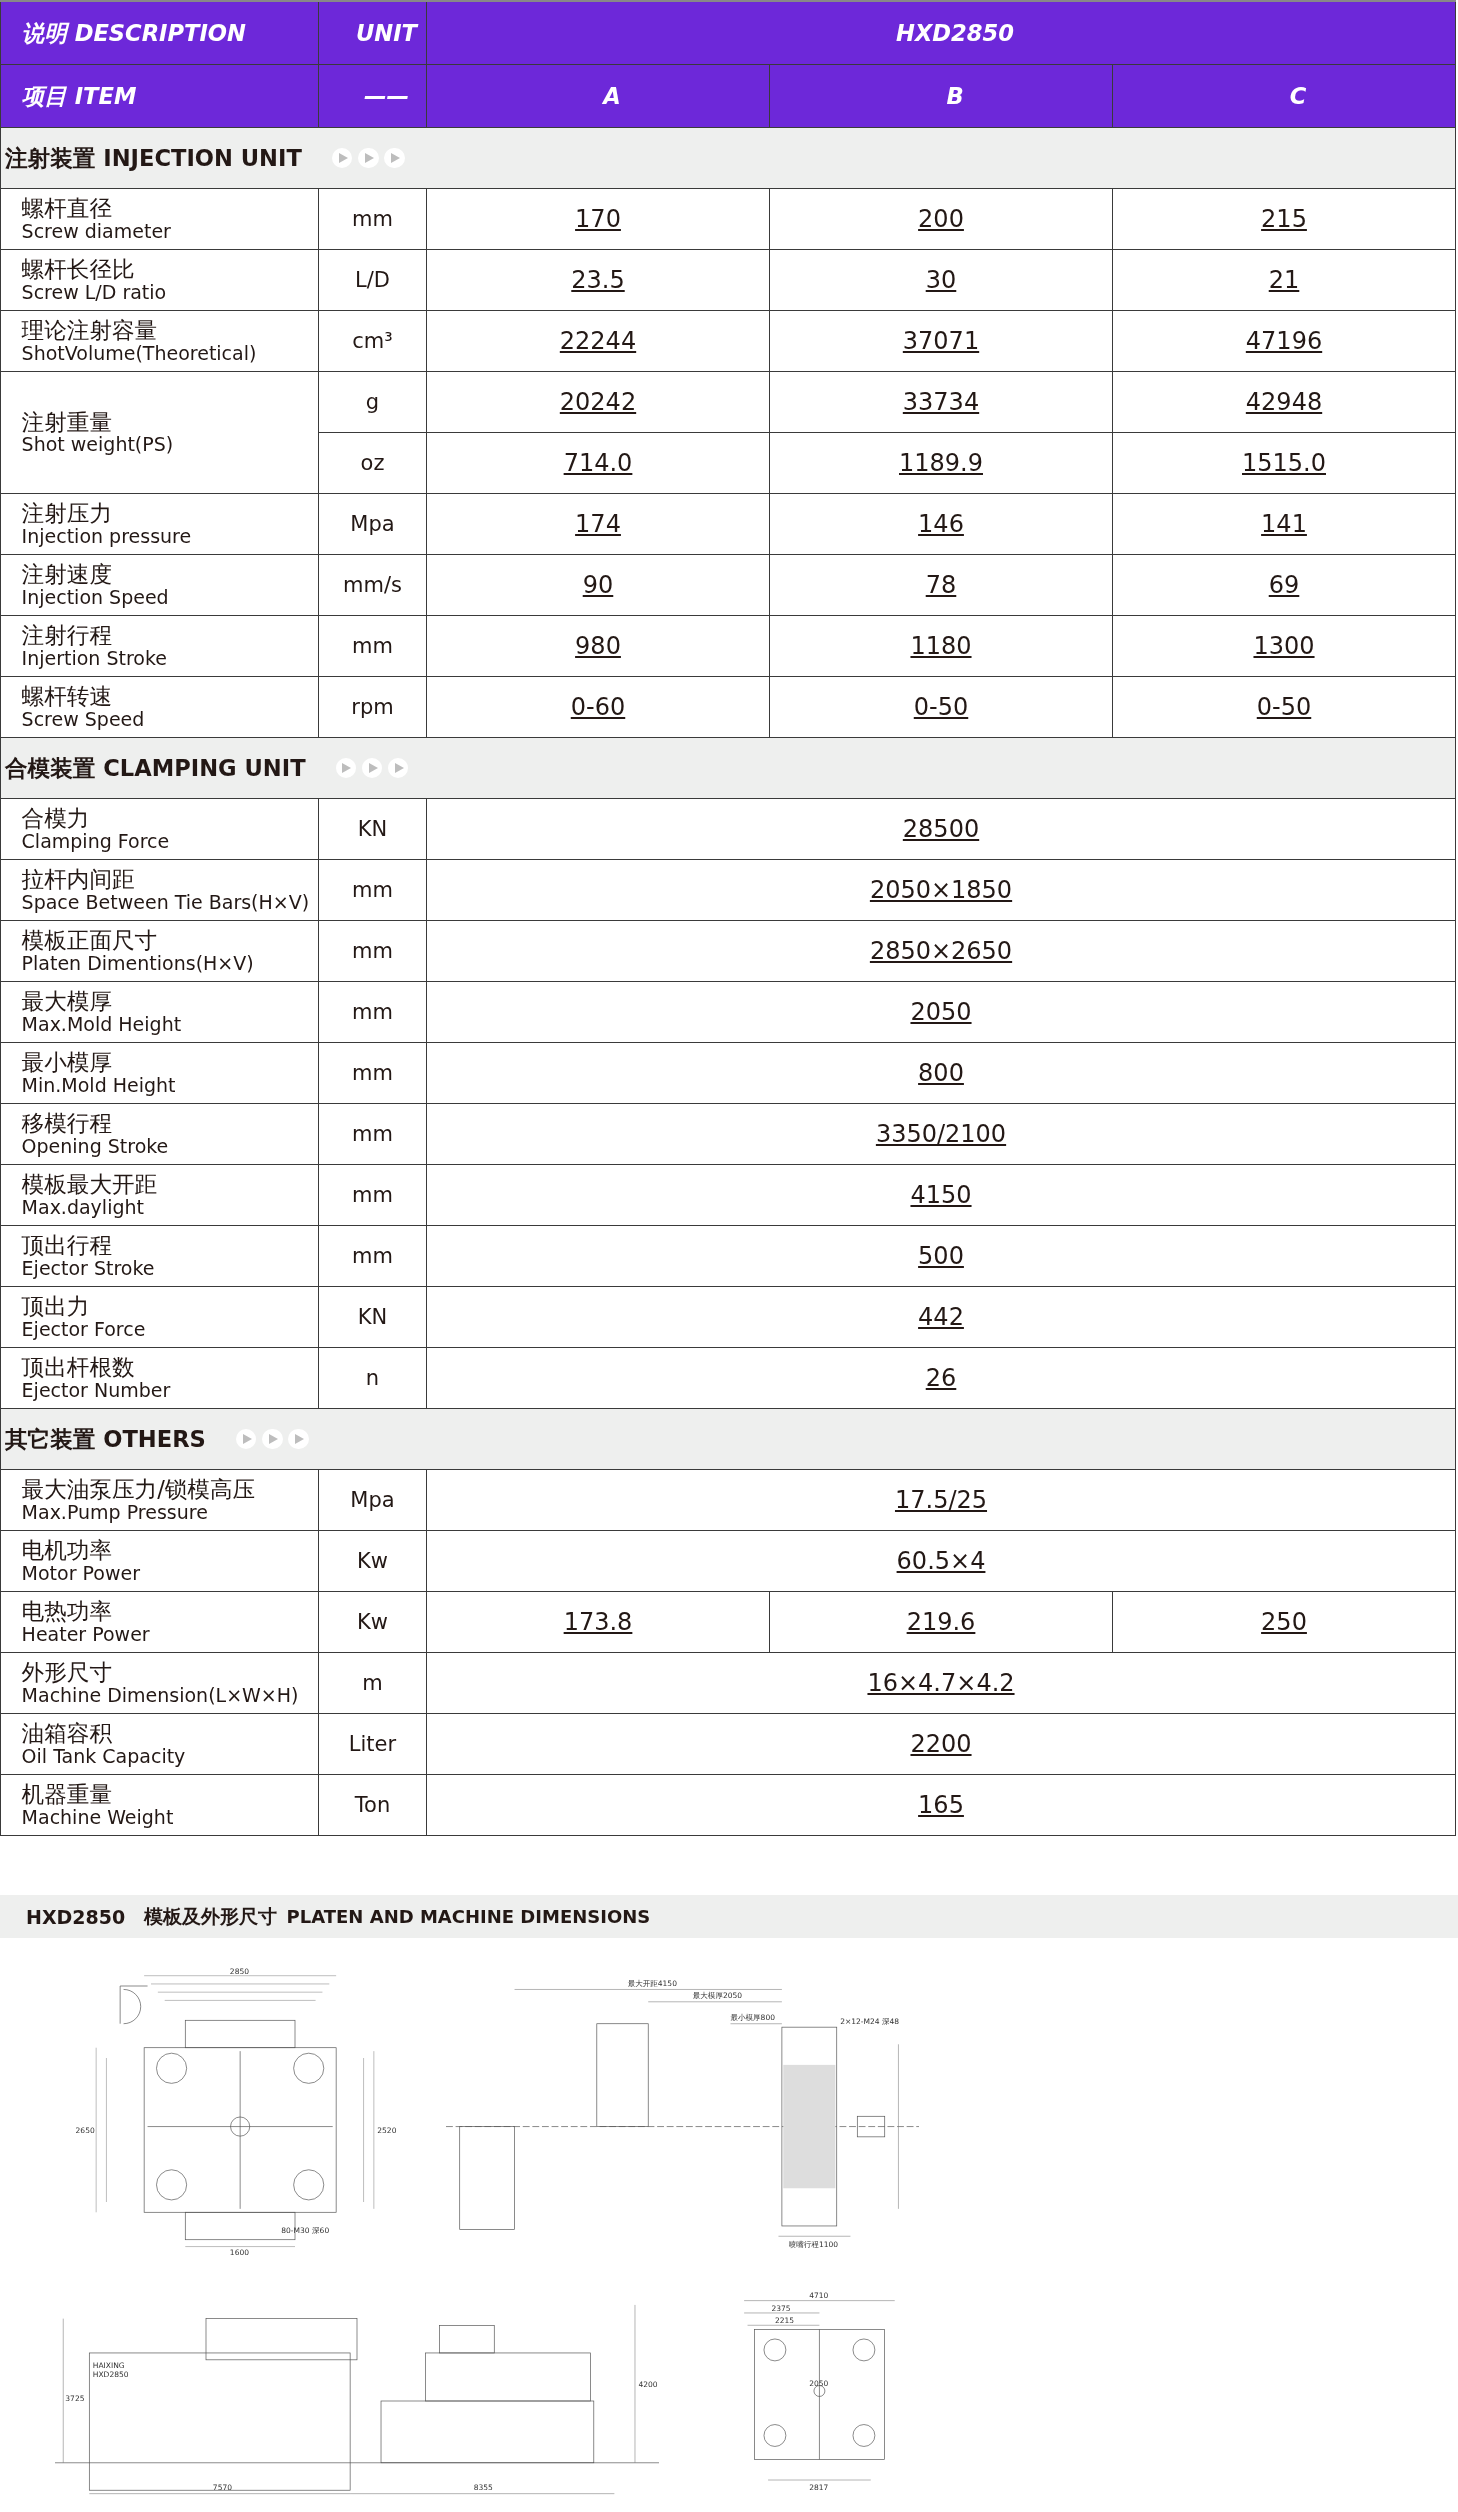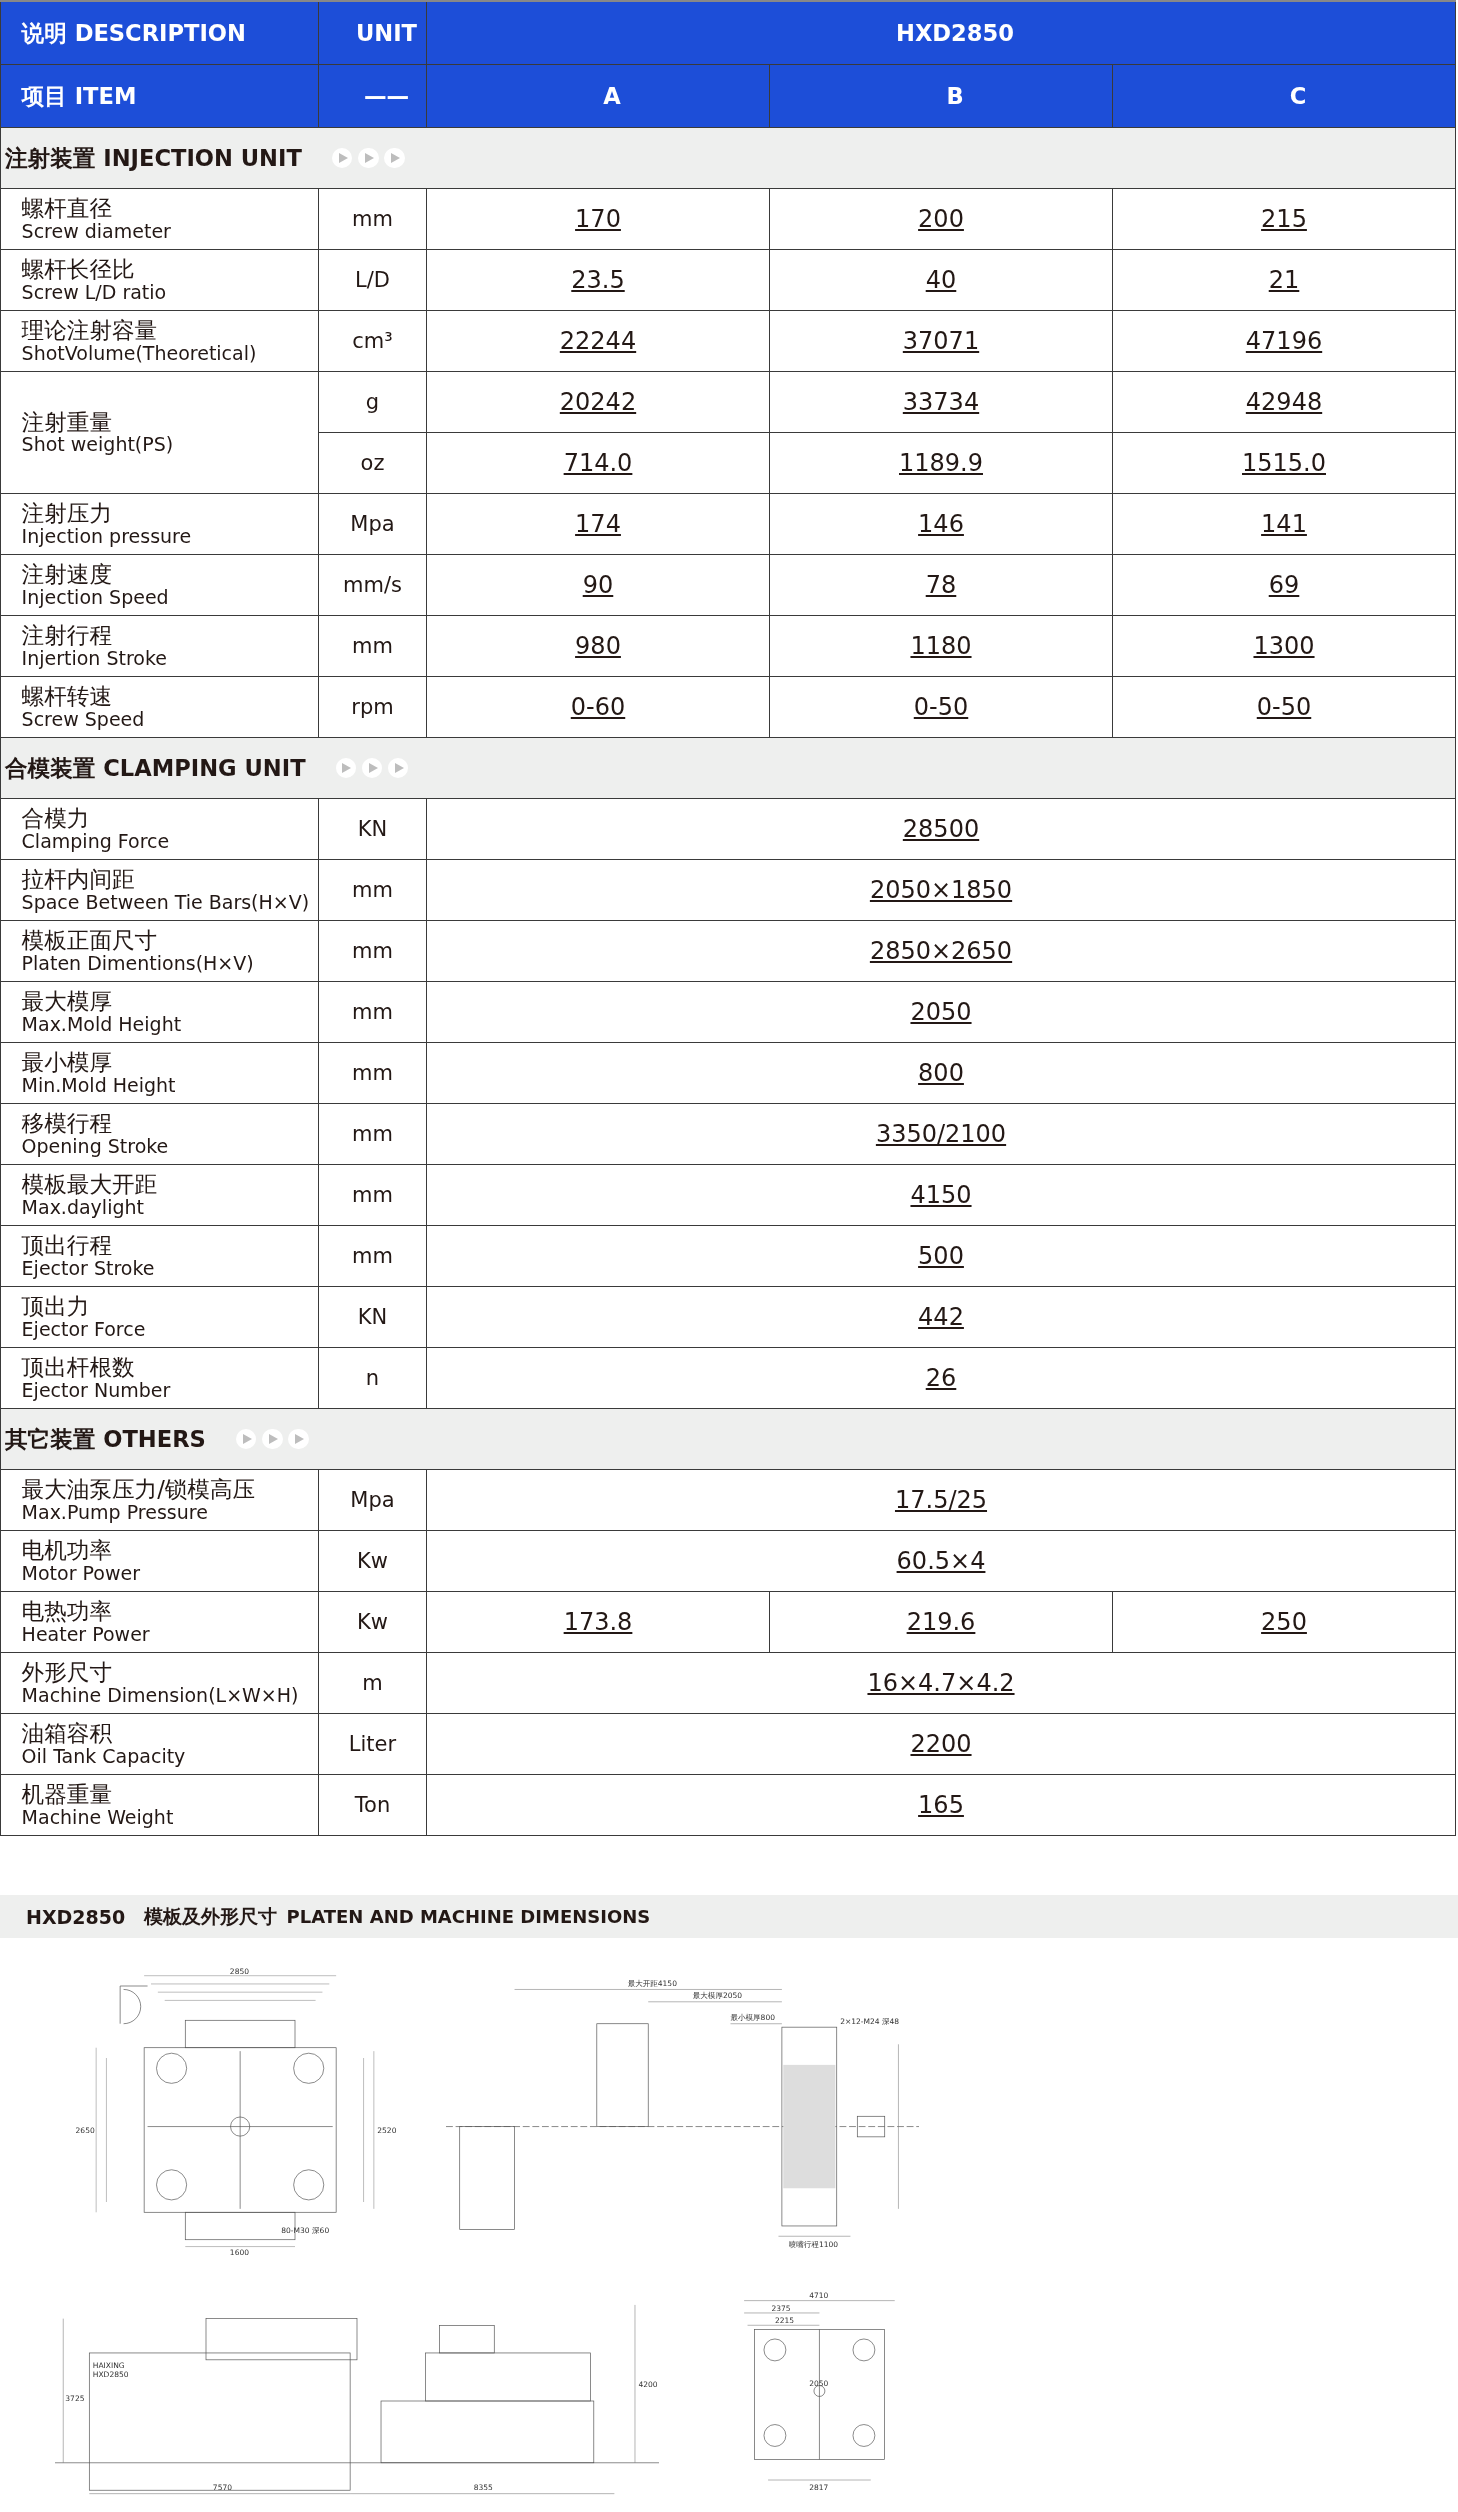--- a/index.html
+++ b/index.html
@@ -5,21 +5,21 @@
   html, body { margin: 0; padding: 0; background: #ffffff; }
   body { width: 1458px; height: 2512px; position: relative; overflow: hidden;
          font-family: "DejaVu Sans", "Liberation Sans", sans-serif; color: #231815; }
   .spec { position: absolute; left: 0; top: 0; width: 1456px; border-collapse: collapse; table-layout: fixed; }
   .spec td { border: 1.4px solid #3a3a3a; padding: 0; vertical-align: middle; }
   .spec col.c-desc { width: 318px; }
   .spec col.c-unit { width: 108px; }
   .spec col.c-a { width: 343px; }
   .spec col.c-b { width: 343px; }
   .spec col.c-c { width: 343px; }
-  .hdr td { background: #1d4ed8; color: #ffffff; font-weight: bold; height: 62px; font-size: 22.6px; }
+  .hdr td { background: #6d28d9; color: #ffffff; font-weight: bold; height: 62px; font-size: 22.6px; font-style: italic; }
   .hdr td.desc { padding-left: 20.6px; }
   .hdr td.unit, .hdr td.val { text-align: center; padding-left: 28px; }
   .hdr1 td { border-top: 2.7px solid #888; }
   .sec td { background: #eeefee; height: 60px; font-weight: bold; font-size: 22.6px; }
   .sec .sec-inner { display: flex; align-items: center; padding-left: 4px; }
   .sec .arrows { display: flex; gap: 5.5px; margin-left: 30px; }
   .arrow { width: 20.6px; height: 20.6px; border-radius: 50%; background: #fff; position: relative; }
   .arrow::after { content: ""; position: absolute; left: 6.9px; top: 4.8px; border-left: 9px solid #bdbdbd; border-top: 5.5px solid transparent; border-bottom: 5.5px solid transparent; }
   .row td { height: 60px; font-size: 21px; }
   .row td.desc { padding-left: 20.6px; line-height: 1.1; }
@@ -81,21 +81,21 @@
         <td class="val">200</td>
         <td class="val">215</td>
       </tr>
       <tr class="row">
         <td class="desc">
           <span class="zh">螺杆长径比</span>
           <span class="en">Screw L/D ratio</span>
         </td>
         <td class="unit">L/D</td>
         <td class="val">23.5</td>
-        <td class="val">40</td>
+        <td class="val">30</td>
         <td class="val">21</td>
       </tr>
       <tr class="row">
         <td class="desc">
           <span class="zh">理论注射容量</span>
           <span class="en">ShotVolume(Theoretical)</span>
         </td>
         <td class="unit">cm³</td>
         <td class="val">22244</td>
         <td class="val">37071</td>

